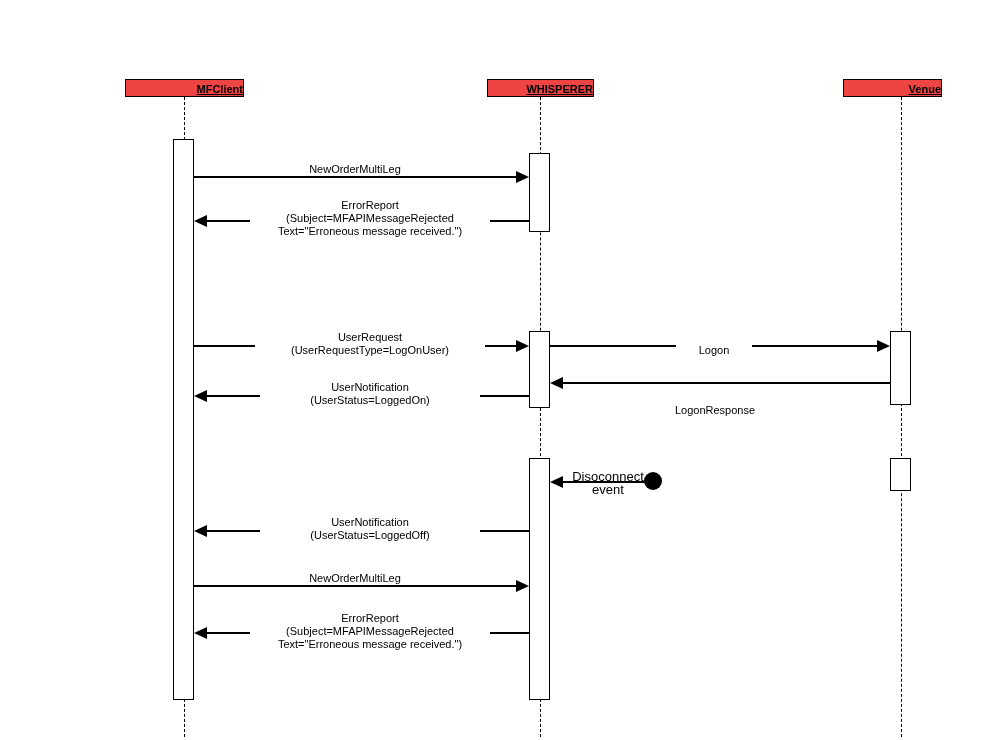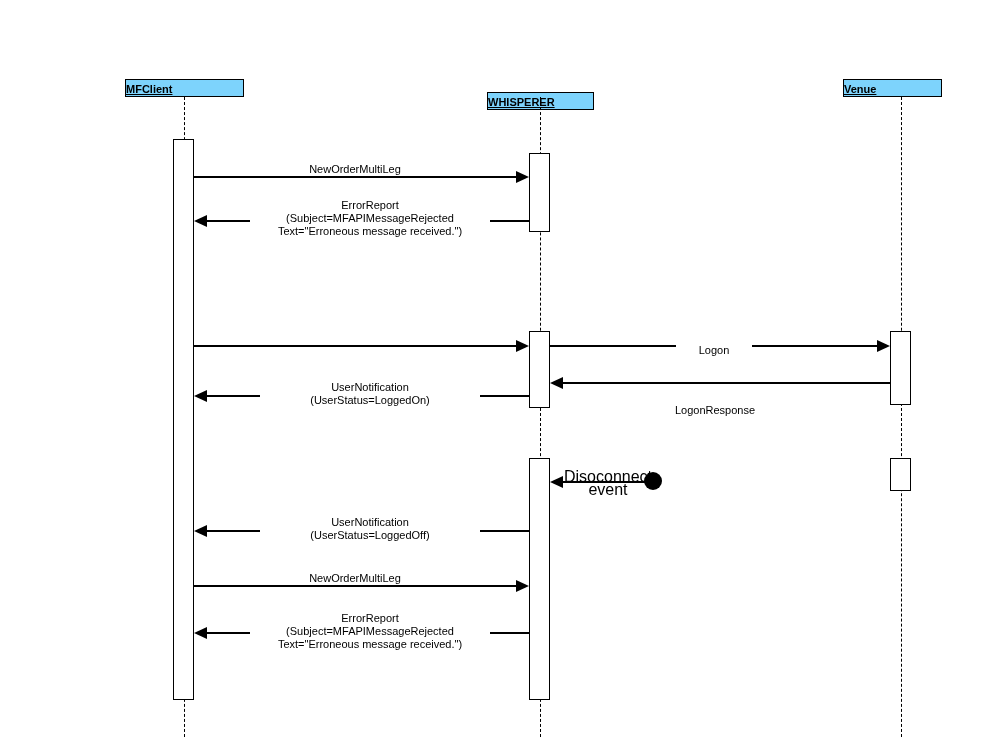--- a/index.html
+++ b/index.html
@@ -13,22 +13,22 @@
   #canvas {
     position: relative;
     width: 985px;
     height: 740px;
     background: #ffffff;
     overflow: hidden;
   }
   .lifeline-head {
     position: absolute;
     border: 1px solid #000000;
-    background: #7dd3fc;
-    text-align: left;
+    background: #ef4444;
+    text-align: right;
     font-size: 11px;
     font-weight: bold;
     text-decoration: underline;
     line-height: 18px;
     height: 18px;
     box-sizing: border-box;
   }
   .lifeline-dash {
     position: absolute;
     width: 0;
@@ -72,33 +72,33 @@
   }
   .event-dot {
     position: absolute;
     width: 18px;
     height: 18px;
     background: #000000;
     border-radius: 50%;
   }
   .event-label {
     position: absolute;
-    font-size: 16px;
+    font-size: 13px;
     line-height: 13px;
     text-align: center;
     white-space: pre-line;
   }
 </style>
 </head>
 <body>
 
 <div id="canvas">
 
   <div class="lifeline-head" style="left:125px; top:79px; width:119px;">MFClient</div>
-  <div class="lifeline-head" style="left:487px; top:92px; width:107px;">WHISPERER</div>
+  <div class="lifeline-head" style="left:487px; top:79px; width:107px;">WHISPERER</div>
   <div class="lifeline-head" style="left:843px; top:79px; width:99px;">Venue</div>
 
   <div class="lifeline-dash" style="left:184px; top:97px; height:640px;"></div>
   <div class="lifeline-dash" style="left:540px; top:97px; height:640px;"></div>
   <div class="lifeline-dash" style="left:901px; top:97px; height:640px;"></div>
 
   <div class="activation" style="left:173px; top:139px; width:21px; height:561px;"></div>
   <div class="activation" style="left:529px; top:153px; width:21px; height:79px;"></div>
   <div class="activation" style="left:529px; top:331px; width:21px; height:77px;"></div>
   <div class="activation" style="left:529px; top:458px; width:21px; height:242px;"></div>
@@ -110,20 +110,22 @@
   <div class="msg-label" style="left:245px; top:163px; width:220px;">NewOrderMultiLeg</div>
 
   <div class="msg-line" style="left:207px; top:220px; width:322px;"></div>
   <div class="arrow-left" style="left:194px; top:215px;"></div>
   <div class="msg-label" style="left:250px; top:199px; width:240px;">ErrorReport
 (Subject=MFAPIMessageRejected
 Text="Erroneous message received.")</div>
 
   <div class="msg-line" style="left:194px; top:345px; width:322px;"></div>
   <div class="arrow-right" style="left:516px; top:340px;"></div>
+  <div class="msg-label" style="left:255px; top:331px; width:230px;">UserRequest
+(UserRequestType=LogOnUser)</div>
 
   <div class="msg-line" style="left:550px; top:345px; width:327px;"></div>
   <div class="arrow-right" style="left:877px; top:340px;"></div>
   <div class="msg-label" style="left:676px; top:344px; width:76px;">Logon</div>
 
   <div class="msg-line" style="left:563px; top:382px; width:327px;"></div>
   <div class="arrow-left" style="left:550px; top:377px;"></div>
   <div class="msg-label" style="left:655px; top:404px; width:120px;">LogonResponse</div>
 
   <div class="msg-line" style="left:207px; top:395px; width:322px;"></div>

